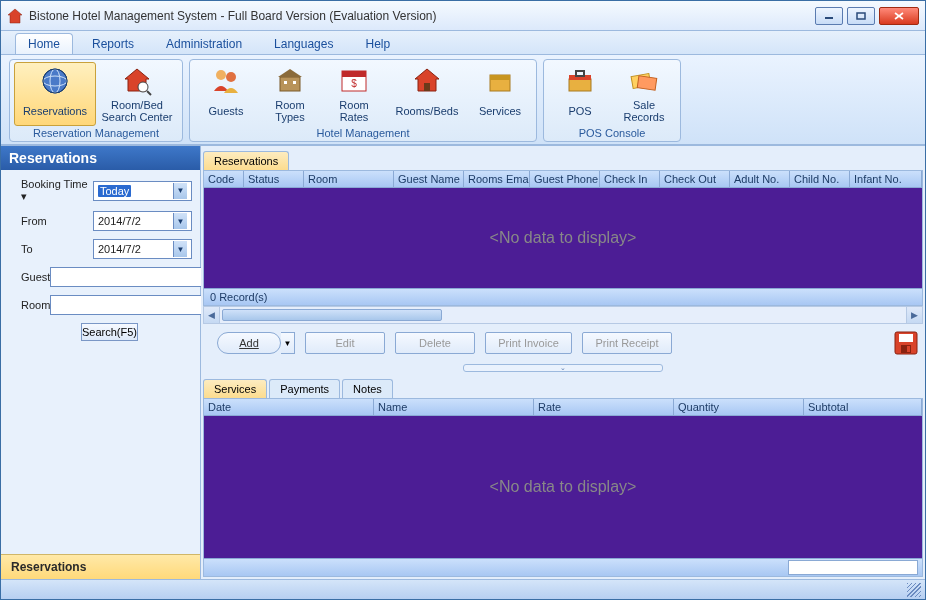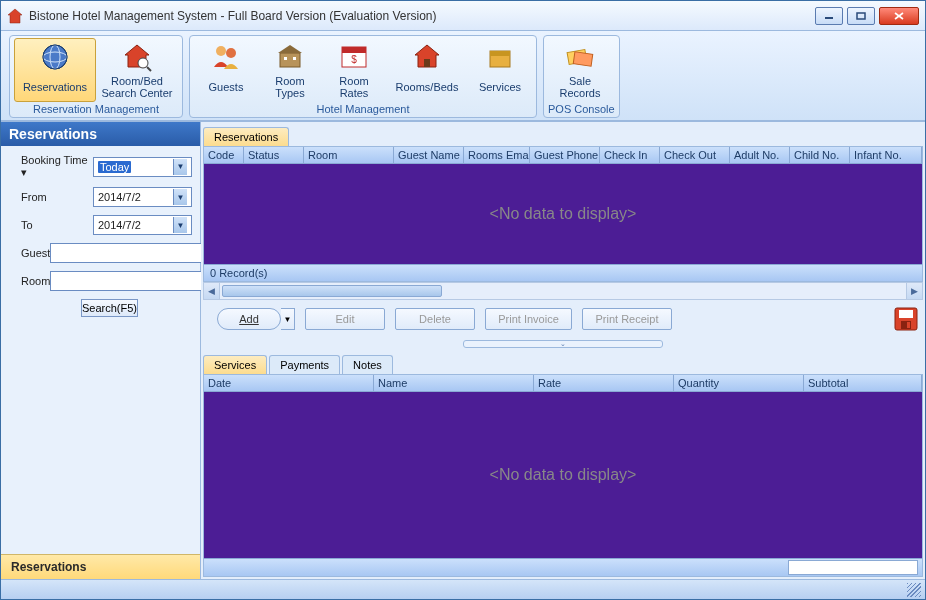--- a/index.html
+++ b/index.html
@@ -114,20 +114,27 @@
         </div>
       <div class="win-btn close">
           <svg width="10" height="8">
             <line x1="1" y1="1" x2="9" y2="7" stroke="#fff" stroke-width="1.6"></line>
             <line x1="9" y1="1" x2="1" y2="7" stroke="#fff" stroke-width="1.6"></line>
           </svg>
         </div>
     </div>
   </div>
 
+  <div class="menubar">
+    <div class="menu-tab active">Home</div>
+    <div class="menu-tab">Reports</div>
+    <div class="menu-tab">Administration</div>
+    <div class="menu-tab">Languages</div>
+    <div class="menu-tab">Help</div>
+  </div>
 
   <div class="ribbon">
 
     <div class="ribbon-group">
       <div class="ribbon-group-inner">
         <div class="ribbon-btn wide active">
           <span class="ic">
               <svg viewBox="0 0 32 32">
                 <circle cx="16" cy="16" r="12" fill="#4a7ac8" stroke="#1a3d6e"></circle>
                 <ellipse cx="16" cy="16" rx="12" ry="5" fill="none" stroke="#cfe2f8"></ellipse>
@@ -205,20 +212,30 @@
               </svg>
             </span>
           <span class="lbl">Services</span>
         </div>
       </div>
       <div class="ribbon-group-title">Hotel Management</div>
     </div>
 
     <div class="ribbon-group">
       <div class="ribbon-group-inner">
+        <div class="ribbon-btn">
+          <span class="ic">
+              <svg viewBox="0 0 32 32">
+                <rect x="5" y="14" width="22" height="12" fill="#e8b040" stroke="#a87a20"></rect>
+                <rect x="5" y="10" width="22" height="5" fill="#d9432a"></rect>
+                <rect x="12" y="6" width="8" height="5" fill="none" stroke="#444" stroke-width="2"></rect>
+              </svg>
+            </span>
+          <span class="lbl">POS</span>
+        </div>
         <div class="ribbon-btn">
           <span class="ic">
               <svg viewBox="0 0 32 32">
                 <rect x="4" y="10" width="18" height="12" fill="#ffd060" stroke="#c09020" transform="rotate(-10 13 16)"></rect>
                 <rect x="10" y="12" width="18" height="12" fill="#ff9a60" stroke="#c06020" transform="rotate(8 19 18)"></rect>
               </svg>
             </span>
           <span class="lbl" style="white-space:pre-line;">Sale
 Records</span>
         </div>

